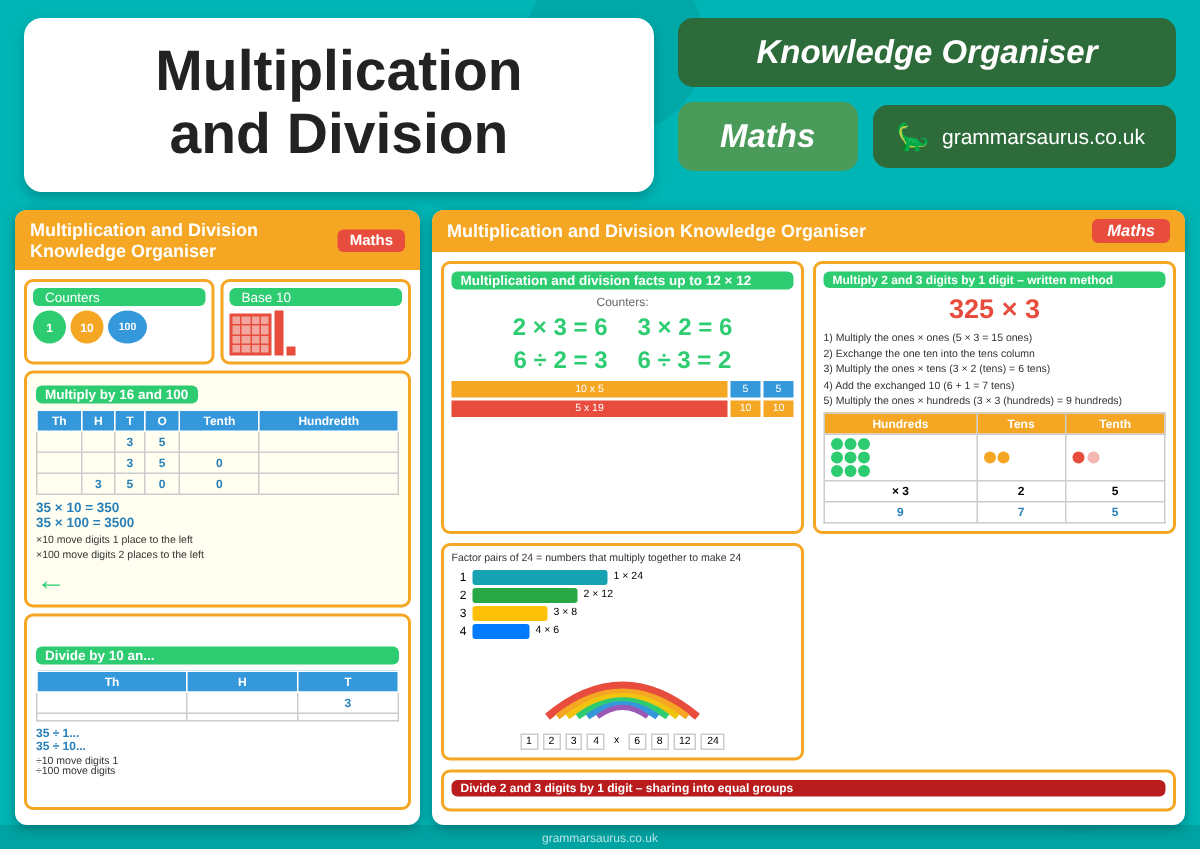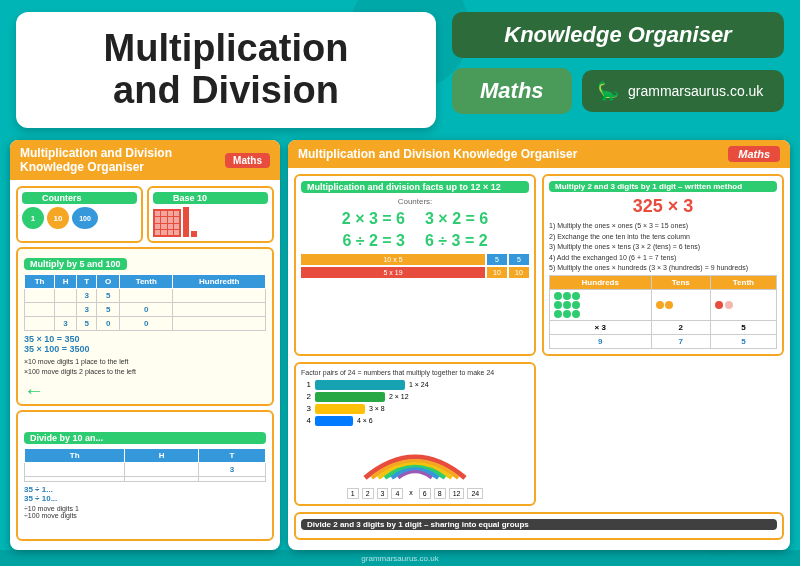--- a/index.html
+++ b/index.html
@@ -144,23 +144,23 @@
     .section-box {
       border: 2px solid #f5a623;
       border-radius: 6px;
       padding: 4px;
     }
 
     .section-title {
       background: #2ecc71;
       color: white;
       font-size: 9px;
-      font-weight: bold;
+      font-weight: normal;
       border-radius: 4px;
-      padding: 1px 20px;
+      padding: 1px 8px;
       margin-bottom: 3px;
     }
 
     .counters-display {
       display: flex;
       gap: 3px;
       align-items: center;
       margin: 2px 0;
     }
 
@@ -400,21 +400,21 @@
     }
 
     .divide-right-section {
       border: 2px solid #f5a623;
       border-radius: 6px;
       padding: 5px;
       grid-column: 1 / -1;
     }
 
     .divide-right-title {
-      background: #404040;
+      background: #b91c1c;
       color: white;
       font-size: 8px;
       font-weight: bold;
       border-radius: 4px;
       padding: 1px 6px;
       margin-bottom: 3px;
     }
     .counter-green { background: #2ecc71; }
     .counter-orange { background: #f5a623; }
     .counter-blue { background: #3498db; }
@@ -522,21 +522,21 @@
               <div style="background:rgba(255,255,255,0.5);"></div>
               <div style="background:rgba(255,255,255,0.5);"></div>
               <div style="background:rgba(255,255,255,0.5);"></div>
           </div>
           <div style="background:#e74c3c;width:6px;height:30px;"></div>
           <div style="background:#e74c3c;width:6px;height:6px;"></div>
         </div>
       </div>
 
       <div class="multiply-section">
-        <div class="multiply-title">Multiply by 5 and 100</div>
+        <div class="multiply-title">Multiply by 16 and 100</div>
         <table class="place-value-table">
           <tbody>
               <tr>
             <th>Th</th>
                 <th>H</th>
                 <th>T</th>
                 <th>O</th>
                 <th>Tenth</th>
                 <th>Hundredth</th>
           </tr>

